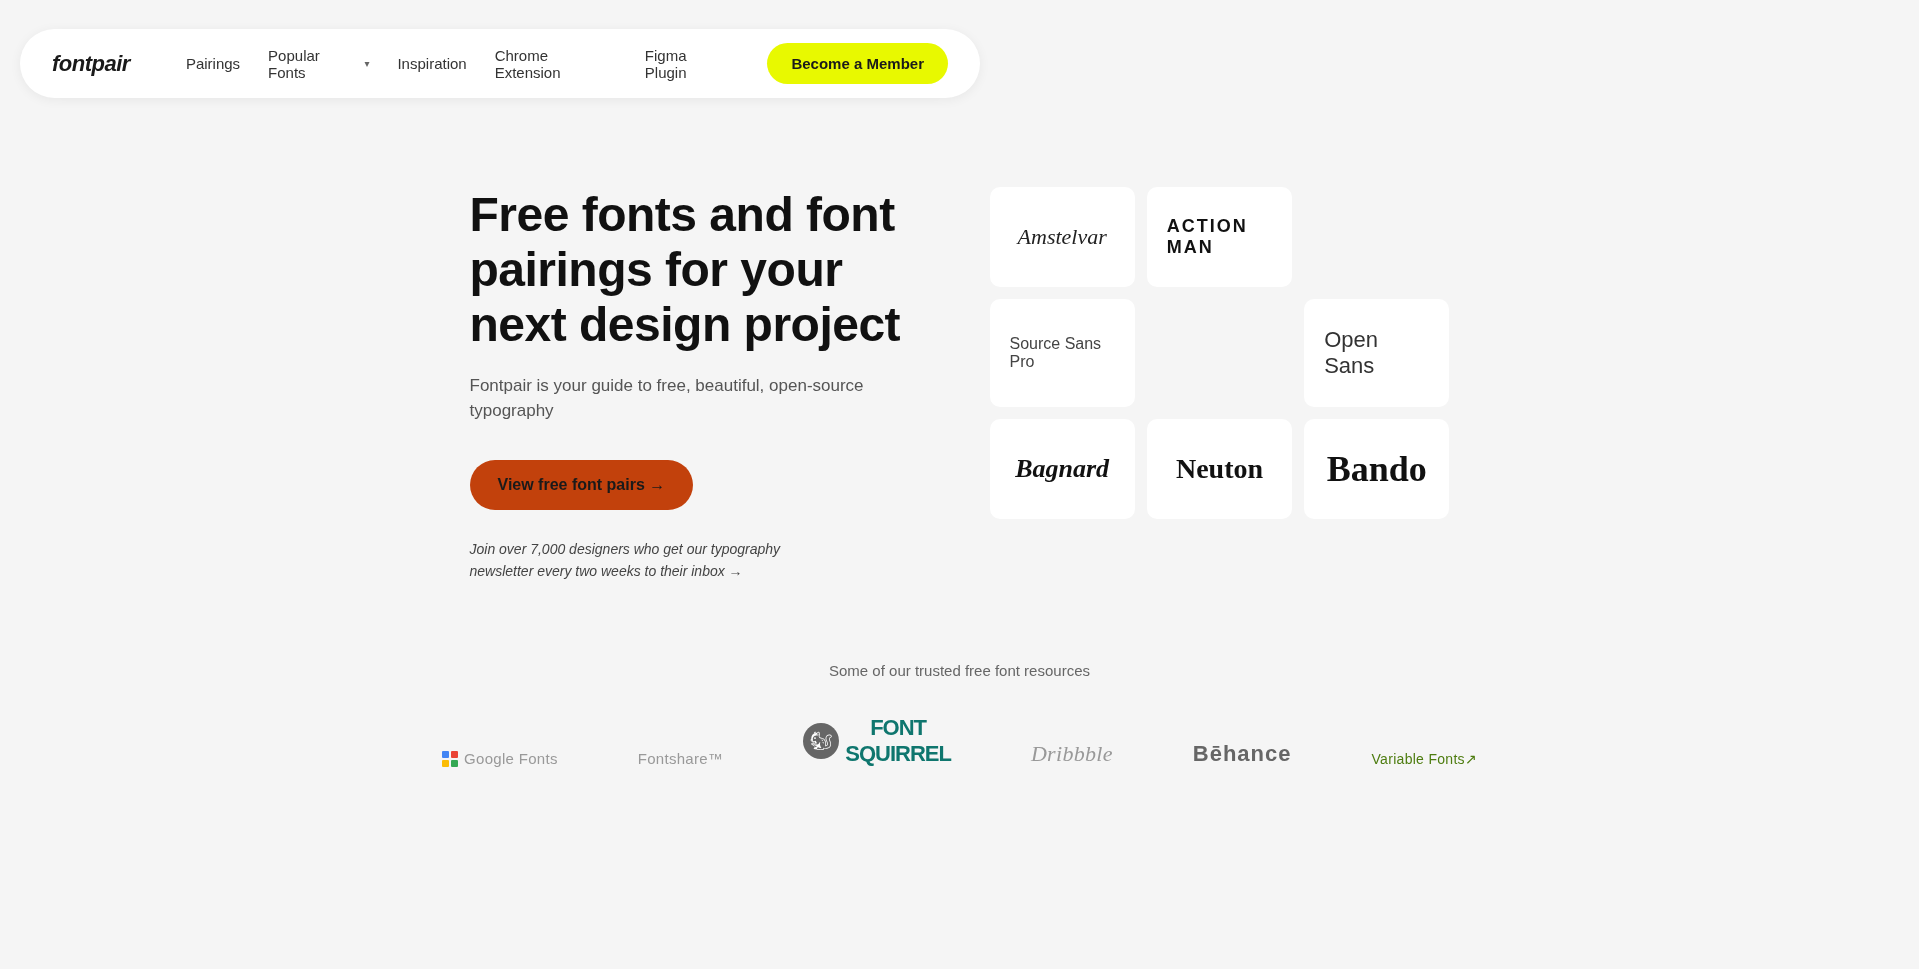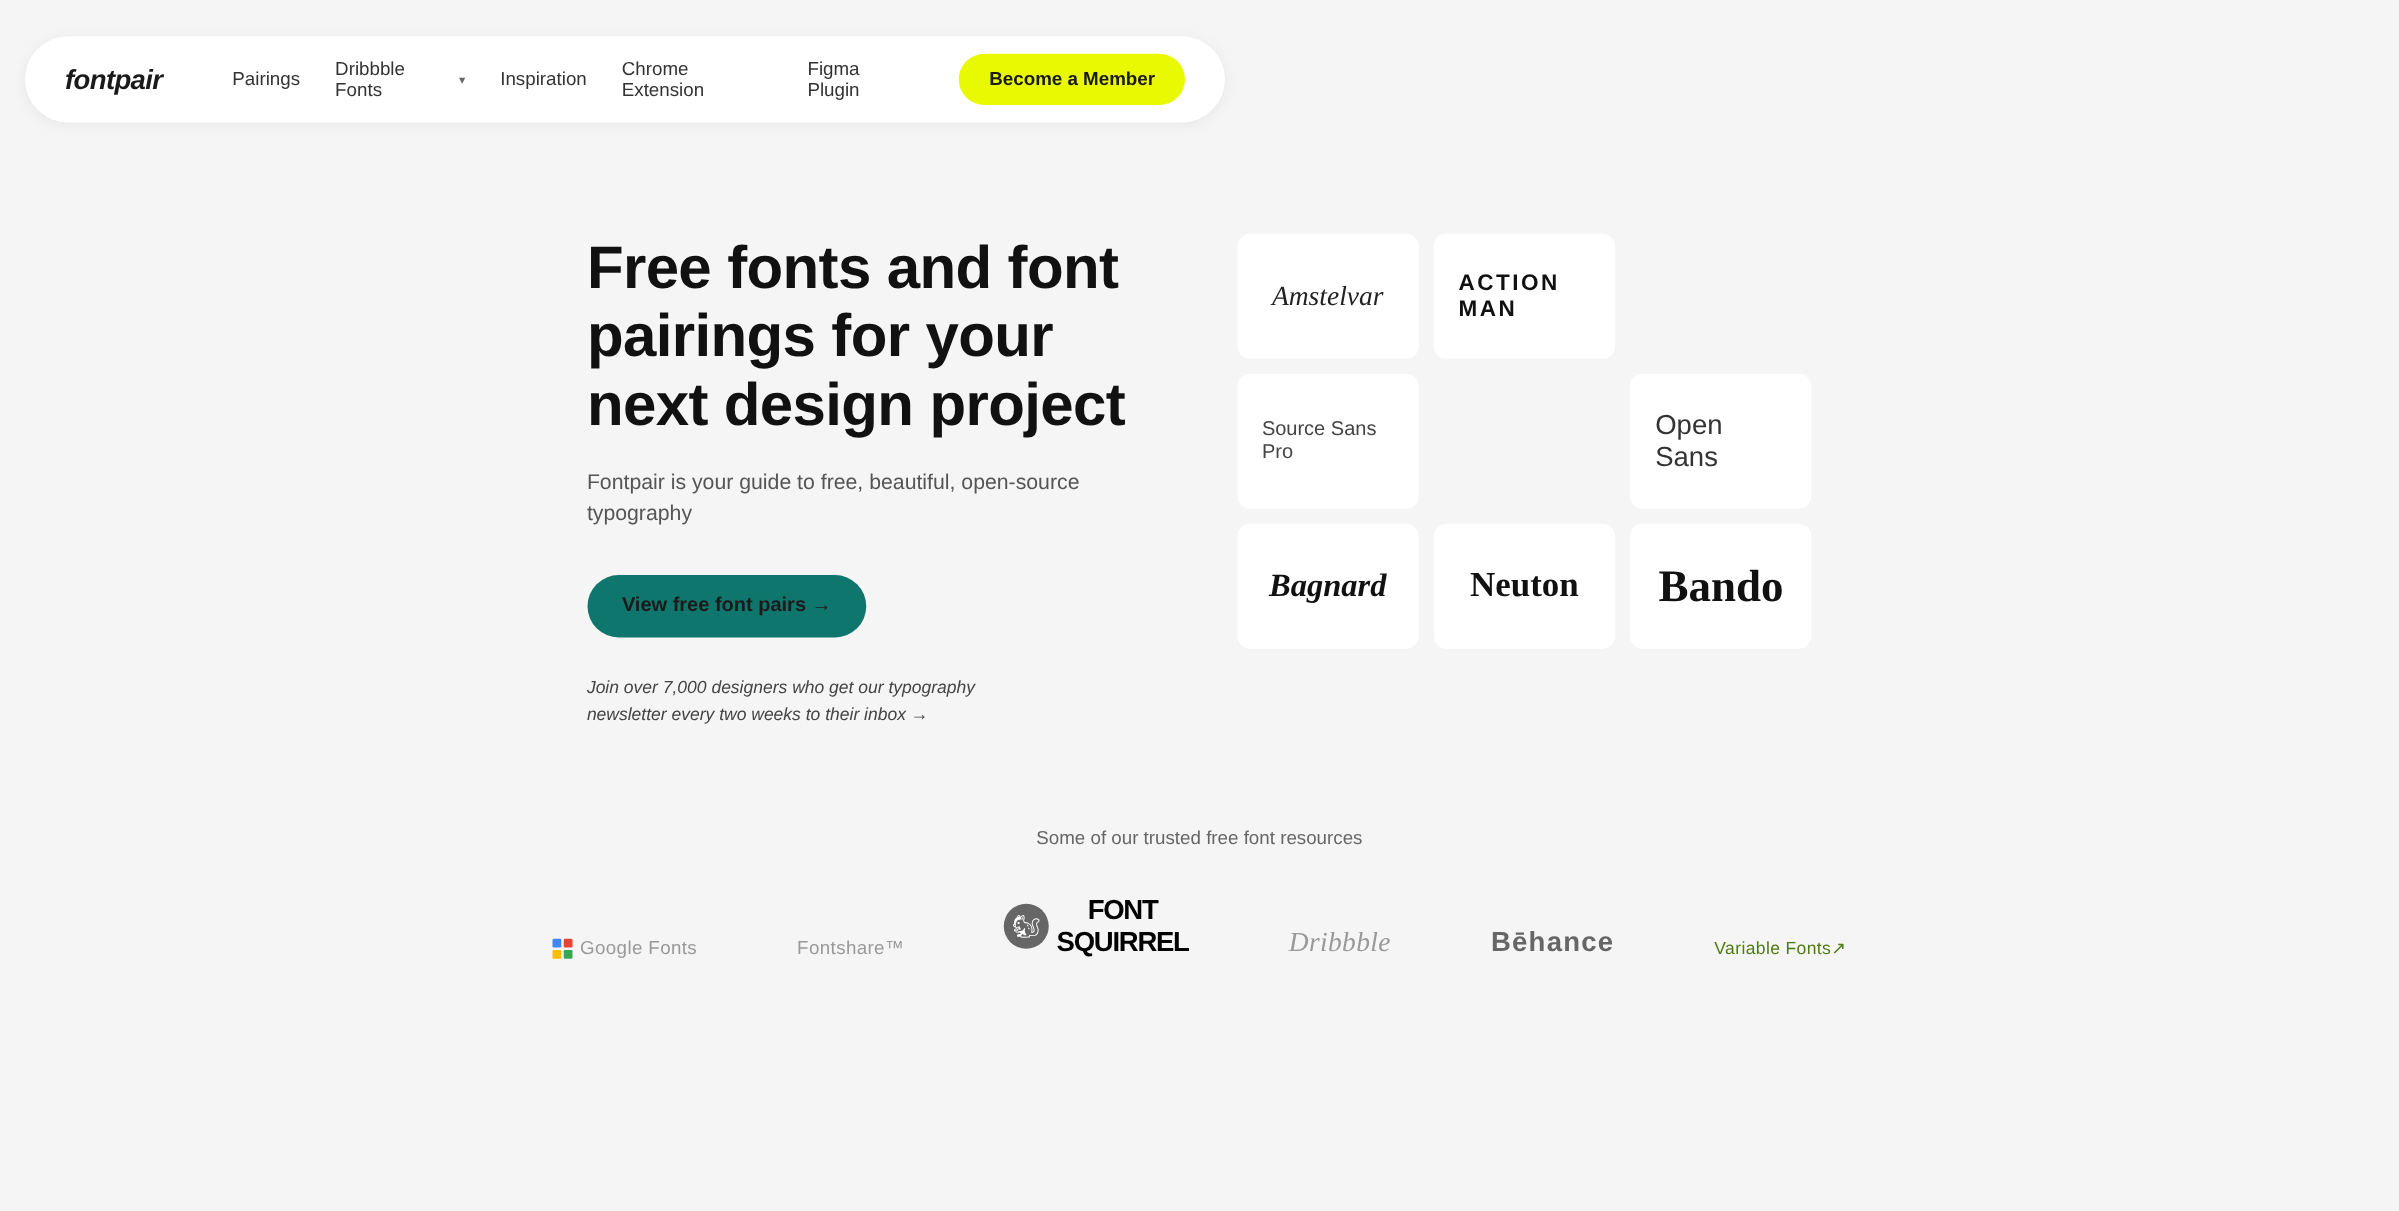--- a/index.html
+++ b/index.html
@@ -89,21 +89,21 @@
       letter-spacing: -0.5px;
     }
     .hero-subtitle {
       font-size: 17px;
       color: #555;
       margin-bottom: 36px;
       line-height: 1.5;
     }
     .hero-cta {
       display: inline-block;
-      background: #0f766e;
+      background: #c2410c;
       color: #1a1a1a;
       border: none;
       border-radius: 50px;
       padding: 16px 28px;
       font-size: 16px;
       font-weight: 600;
       cursor: pointer;
       text-decoration: none;
       margin-bottom: 28px;
     }
@@ -240,21 +240,21 @@
       background: #666;
       border-radius: 50%;
       display: flex;
       align-items: center;
       justify-content: center;
       font-size: 18px;
     }
     .font-squirrel-text {
       font-size: 22px;
       font-weight: 900;
-      color: #000000;
+      color: #0f766e;
       letter-spacing: -1px;
     }
     .dribbble-text {
       font-family: Georgia, serif;
       font-size: 22px;
       color: #999;
       font-style: italic;
     }
     .behance-text {
       font-size: 22px;
@@ -272,21 +272,21 @@
 <body>
 
 <div class="nav-wrapper">
   <nav class="nav-bar">
     <a class="nav-logo">fontpair</a>
     <div class="nav-links">
       <a class="nav-link">
         <span>Pairings</span>
       </a>
       <a class="nav-link">
-        <span>Dribbble Fonts</span>
+        <span>Popular Fonts</span>
         <span class="chevron">▾</span>
       </a>
       <a class="nav-link">
         <span>Inspiration</span>
       </a>
       <a class="nav-link">
         <span>Chrome Extension</span>
       </a>
       <a class="nav-link">
         <span>Figma Plugin</span>

